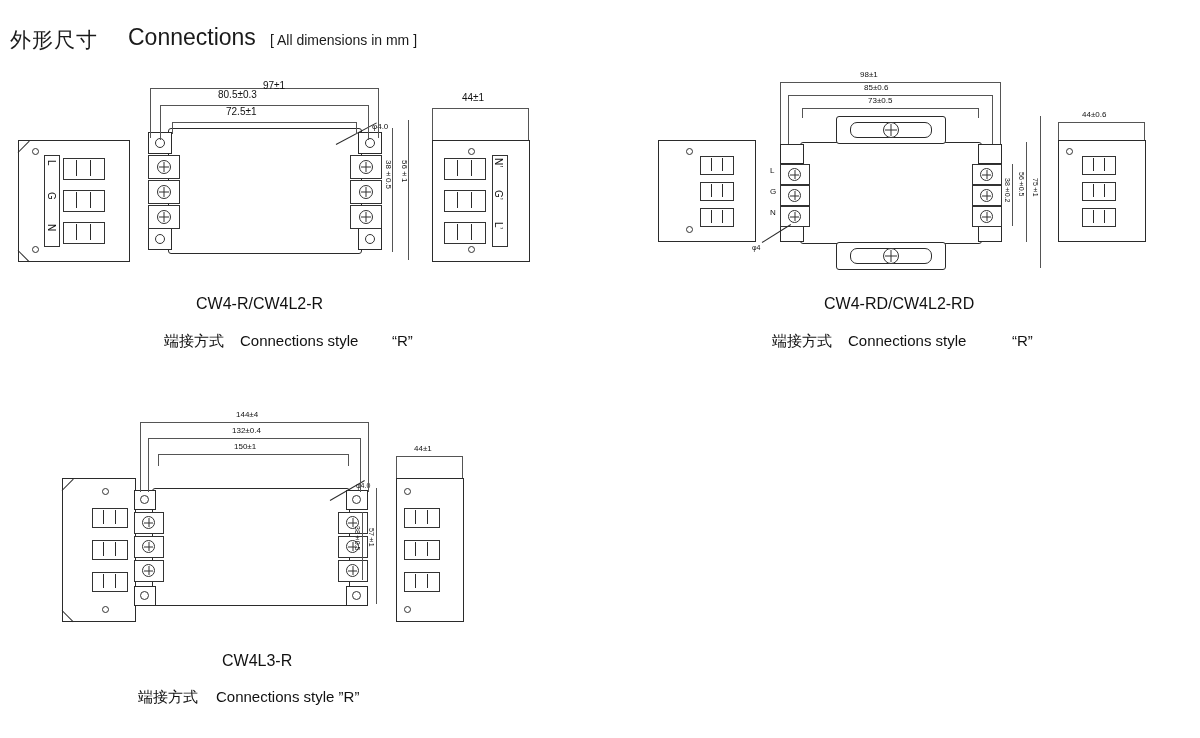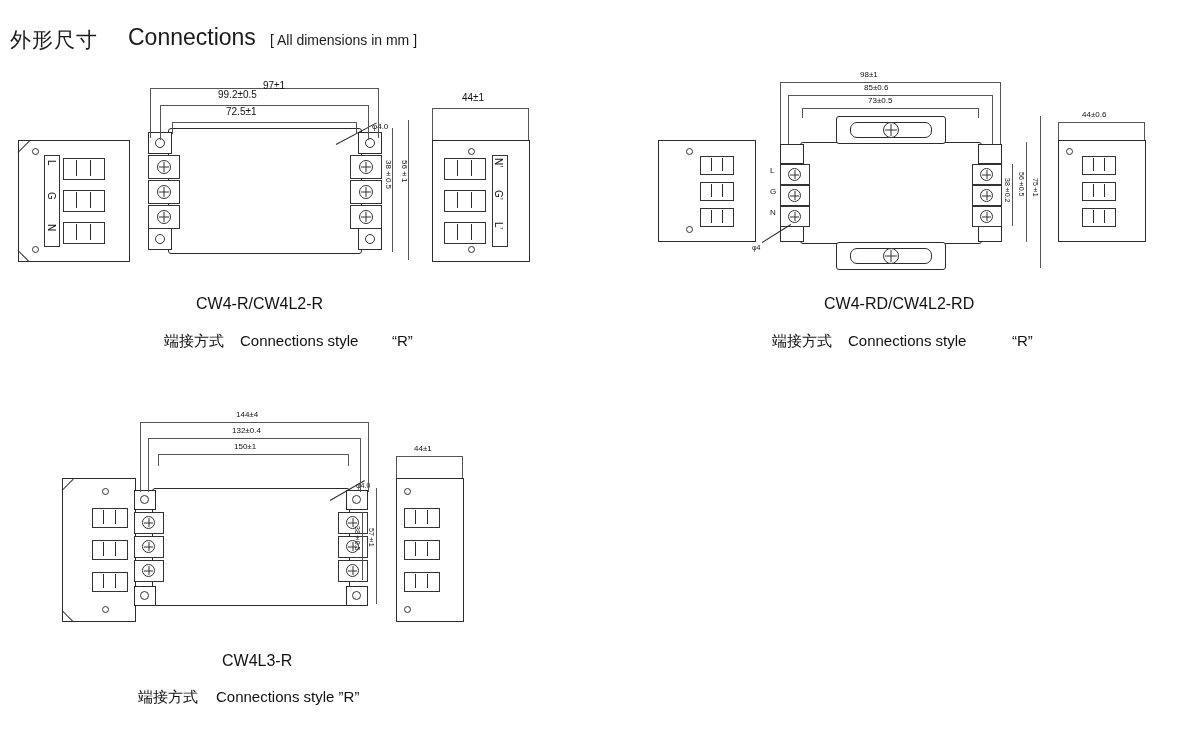--- a/index.html
+++ b/index.html
@@ -107,21 +107,21 @@
   <div class="dim-txt sm" style="left:372px;top:62px;">φ4.0</div>
 
   <div class="ln hln thin" style="left:150px;top:28px;width:228px;"></div>
   <div class="tick" style="left:150px;top:28px;height:50px;"></div>
   <div class="tick" style="left:378px;top:28px;height:50px;"></div>
   <div class="dim-txt" style="left:228px;top:20px;margin-left:35px;">97±1</div>
 
   <div class="ln hln thin" style="left:160px;top:45px;width:208px;"></div>
   <div class="tick" style="left:160px;top:45px;height:35px;"></div>
   <div class="tick" style="left:368px;top:45px;height:35px;"></div>
-  <div class="dim-txt" style="left:218px;top:29px;">99.2±0.5</div>
+  <div class="dim-txt" style="left:218px;top:29px;">80.5±0.3</div>
 
   <div class="ln hln thin" style="left:172px;top:62px;width:184px;"></div>
   <div class="tick" style="left:172px;top:62px;height:12px;"></div>
   <div class="tick" style="left:356px;top:62px;height:12px;"></div>
   <div class="dim-txt" style="left:226px;top:46px;">72.5±1</div>
 
   <div class="ln vln thin" style="left:392px;top:68px;height:124px;"></div>
   <div class="tick" style="left:392px;top:68px;height:1px;width:1px;"></div>
   <div class="dim-txt vtxt sm" style="left:384px;top:100px;">38±0.5</div>
   <div class="ln vln thin" style="left:408px;top:60px;height:140px;"></div>

